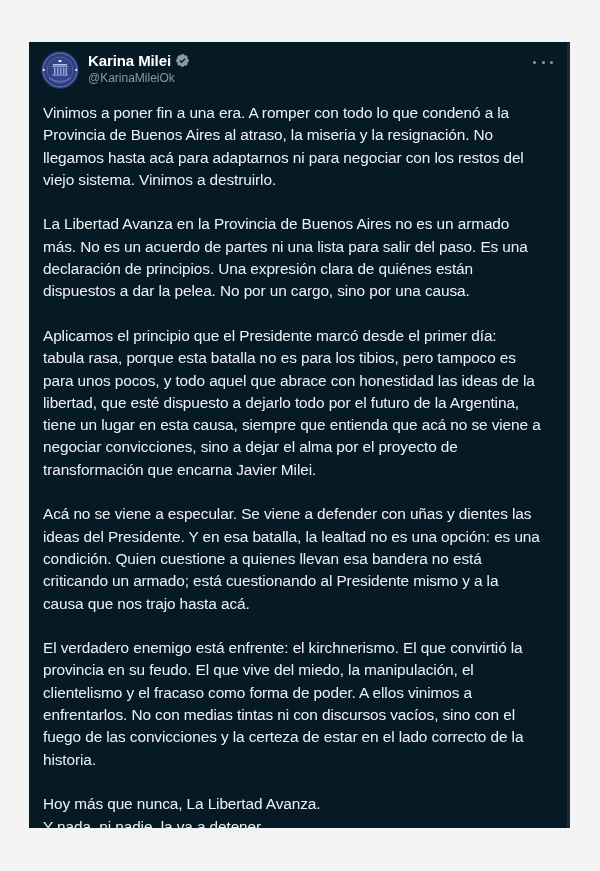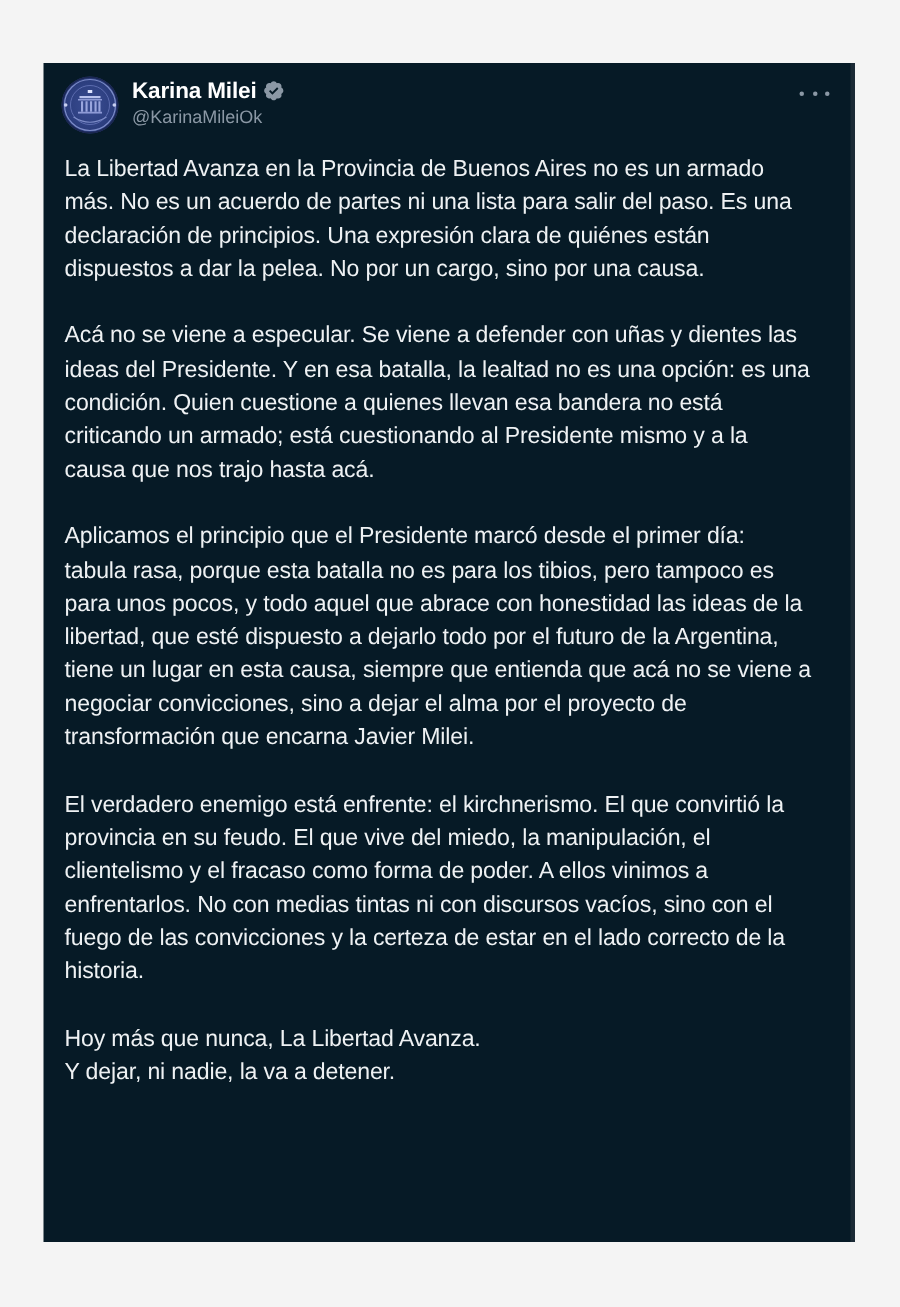--- a/index.html
+++ b/index.html
@@ -147,38 +147,42 @@
       <div class="handle">@KarinaMileiOk</div>
     </div>
     <div class="more">
       <span></span>
       <span></span>
       <span></span>
     </div>
   </div>
 
   <div class="body">
+    <p class="para">Vinimos a poner fin a una era. A romper con todo lo que condenó a la
+Provincia de Buenos Aires al atraso, la miseria y la resignación. No
+llegamos hasta acá para adaptarnos ni para negociar con los restos del
+viejo sistema. Vinimos a destruirlo.</p>
     <p class="para">La Libertad Avanza en la Provincia de Buenos Aires no es un armado
 más. No es un acuerdo de partes ni una lista para salir del paso. Es una
 declaración de principios. Una expresión clara de quiénes están
 dispuestos a dar la pelea. No por un cargo, sino por una causa.</p>
-    <p class="para">Acá no se viene a especular. Se viene a defender con uñas y dientes las
-ideas del Presidente. Y en esa batalla, la lealtad no es una opción: es una
-condición. Quien cuestione a quienes llevan esa bandera no está
-criticando un armado; está cuestionando al Presidente mismo y a la
-causa que nos trajo hasta acá.</p>
     <p class="para">Aplicamos el principio que el Presidente marcó desde el primer día:
 tabula rasa, porque esta batalla no es para los tibios, pero tampoco es
 para unos pocos, y todo aquel que abrace con honestidad las ideas de la
 libertad, que esté dispuesto a dejarlo todo por el futuro de la Argentina,
 tiene un lugar en esta causa, siempre que entienda que acá no se viene a
 negociar convicciones, sino a dejar el alma por el proyecto de
 transformación que encarna Javier Milei.</p>
+    <p class="para">Acá no se viene a especular. Se viene a defender con uñas y dientes las
+ideas del Presidente. Y en esa batalla, la lealtad no es una opción: es una
+condición. Quien cuestione a quienes llevan esa bandera no está
+criticando un armado; está cuestionando al Presidente mismo y a la
+causa que nos trajo hasta acá.</p>
     <p class="para">El verdadero enemigo está enfrente: el kirchnerismo. El que convirtió la
 provincia en su feudo. El que vive del miedo, la manipulación, el
 clientelismo y el fracaso como forma de poder. A ellos vinimos a
 enfrentarlos. No con medias tintas ni con discursos vacíos, sino con el
 fuego de las convicciones y la certeza de estar en el lado correcto de la
 historia.</p>
     <p class="para">Hoy más que nunca, La Libertad Avanza.
-Y dejar, ni nadie, la va a detener.</p>
+Y nada, ni nadie, la va a detener.</p>
   </div>
 </div>
 
 </body></html>

